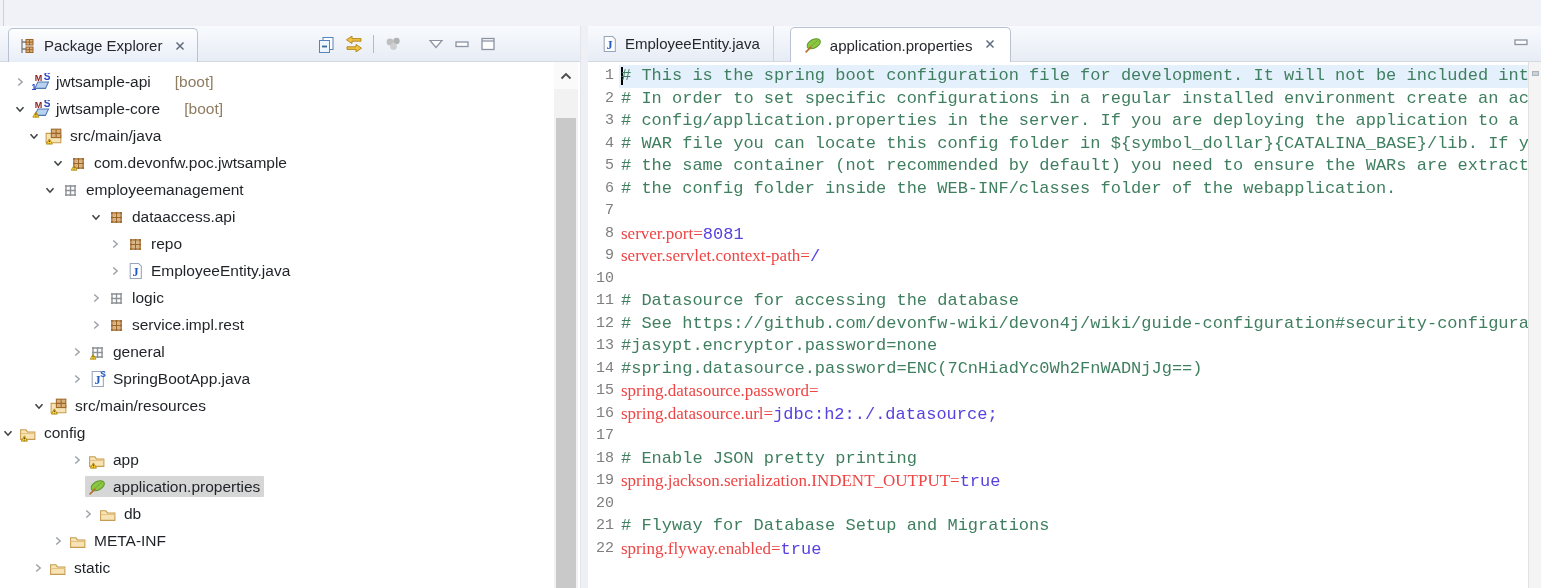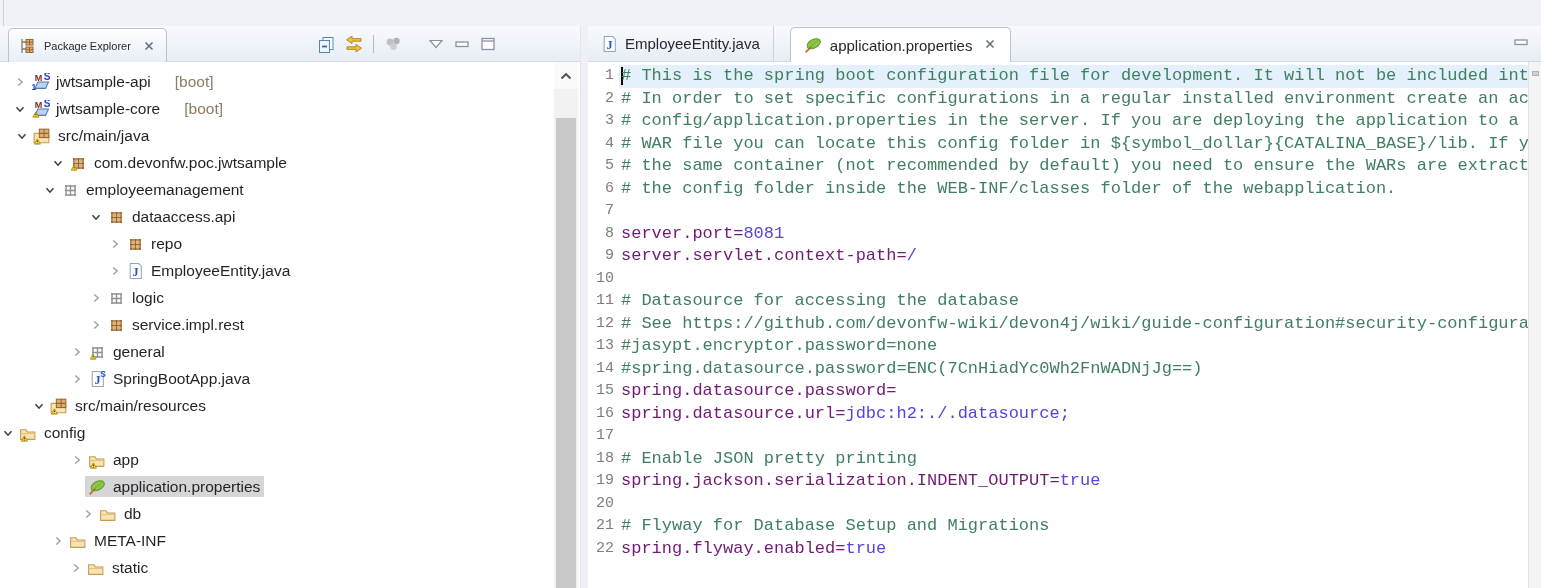--- a/index.html
+++ b/index.html
@@ -12,21 +12,21 @@
   .top-band::before { content:""; position:absolute; left:3px; top:0; bottom:0;
               width:1px; background:#cdd0da; }
 
   
   .pe-panel { position:absolute; left:0; top:26px; width:580px; bottom:0; }
   .tabstrip { height:36px; background:linear-gradient(#f8fafd,#e7ecf5);
               border-bottom:1px solid #d3d8e3; display:flex; align-items:flex-end; }
   .view-tab { display:inline-flex; align-items:center; gap:7px; margin-left:8px;
               padding:0 10px; height:34px; border:1px solid #b9c1d2; border-bottom:none;
               border-radius:5px 5px 0 0; background:linear-gradient(#fdfefe,#e8eef8);
-              margin-bottom:-1px; position:relative; z-index:2; font-size:11px; color:#26282d; }
+              margin-bottom:-1px; position:relative; z-index:2; font-size:15px; color:#26282d; }
   .pe-toolbar { margin-left:auto; margin-right:84px; display:flex; align-items:center;
               gap:10px; padding-bottom:8px; }
   .pe-toolbar .gap-before { margin-left:16px; }
   .tb-sep { width:1px; height:18px; background:#b7b9c0; }
   .icon { display:inline-flex; align-items:center; justify-content:center; }
 
   .pe-body { position:absolute; top:36px; left:0; right:0; bottom:0; background:#fff;
              overflow:hidden; }
   .tree { padding-top:6px; }
   .tree-row { height:27px; display:flex; align-items:center; font-size:15.5px;
@@ -64,21 +64,21 @@
              overflow:hidden; font-family:"Liberation Mono", monospace; }
   .lines { position:absolute; top:3px; left:0; right:13px; }
   .line { display:flex; height:22.5px; line-height:22.5px; white-space:pre; }
   .ln { width:31px; flex:none; text-align:right; padding-right:5px; color:#7e7e7e;
         font-size:15px; }
   .code { flex:1 1 auto; overflow:hidden; font-size:17px; padding-left:2px; }
   .line.current .code { background:var(--curline-bg); }
   .caret { display:inline-block; width:2px; height:18px; margin-right:-2px;
            background:#000; vertical-align:middle; }
   .tok-comment { color:var(--c-comment); }
-  .tok-key     { color:#701a75; }
+  .tok-key     { color:#ef4444;font-family:Liberation Serif, serif; }
   .tok-value   { color:var(--c-value); }
 
   .overview { position:absolute; top:0; right:0; bottom:0; width:13px; background:#f4f4f4;
               border-left:1px solid #e1e1e1; }
   .ov-mark { position:absolute; top:9px; left:3px; width:7px; height:5px;
              background:#ccd1d8; border:1px solid #adb3bc; }
 </style>
 </head>
 <body>
 
@@ -177,21 +177,21 @@
                 <text x="4" y="7.5" font-size="8.5" font-weight="bold" fill="#8a2320" font-family="Liberation Sans, sans-serif">M</text>
                 <text x="12.6" y="7" font-size="9.5" font-weight="bold" fill="#2b45c4" font-family="Liberation Sans, sans-serif">S</text>
                 <path d="M2.2 16.2 L8 16.2 L5.1 11.2 Z" fill="#ffd43a" stroke="#a8860b" stroke-width="0.8"></path>
                 <path d="M5.1 12.8 V14.3 M5.1 15.3 V15.8" stroke="#4d3a00" stroke-width="1"></path>
               </svg>
             </span>
             <span>jwtsample-core</span>
           </span>
           <span class="t-suffix">[boot]</span>
         </div>
-        <div class="tree-row" style="padding-left:14px">
+        <div class="tree-row" style="padding-left:26px">
           <span class="arrow">
             <svg width="14" height="14" viewBox="0 0 16 16">
               <path d="M4 6 L8 10.5 L12 6" stroke="#3c4043" stroke-width="1.8" fill="none"></path>
             </svg>
           </span>
           <span class="row-inner">
             <span class="t-icon">
               <svg width="20" height="18" viewBox="0 0 19 17">
                 <path d="M2 6 L7 6 L8.5 8 L16 8 L16 15 L2 15 Z" fill="#f7e3b3" stroke="#c69c50"></path>
                 <rect x="7" y="2" width="9" height="8" fill="#d9b07a" stroke="#9c6528"></rect>
@@ -456,21 +456,21 @@
           <span class="row-inner">
             <span class="t-icon">
               <svg width="18" height="18" viewBox="0 0 17 17">
                 <path d="M1.5 5.5 L6.5 5.5 L8 7.5 L15 7.5 L15 14.5 L1.5 14.5 Z" fill="#f7e3b3" stroke="#c69c50" stroke-width="1"></path>
                 <path d="M1.5 9 L15 9" stroke="#e4c382" stroke-width="1"></path>
               </svg>
             </span>
             <span>META-INF</span>
           </span>
         </div>
-        <div class="tree-row" style="padding-left:68px">
+        <div class="tree-row" style="padding-left:30px">
           <span class="arrow">
             <svg width="14" height="14" viewBox="0 0 16 16">
               <path d="M6 4 L10.5 8 L6 12" stroke="#9aa0a6" stroke-width="1.6" fill="none"></path>
             </svg>
           </span>
           <span class="row-inner">
             <span class="t-icon">
               <svg width="18" height="18" viewBox="0 0 17 17">
                 <path d="M1.5 5.5 L6.5 5.5 L8 7.5 L15 7.5 L15 14.5 L1.5 14.5 Z" fill="#f7e3b3" stroke="#c69c50" stroke-width="1"></path>
                 <path d="M1.5 9 L15 9" stroke="#e4c382" stroke-width="1"></path>

